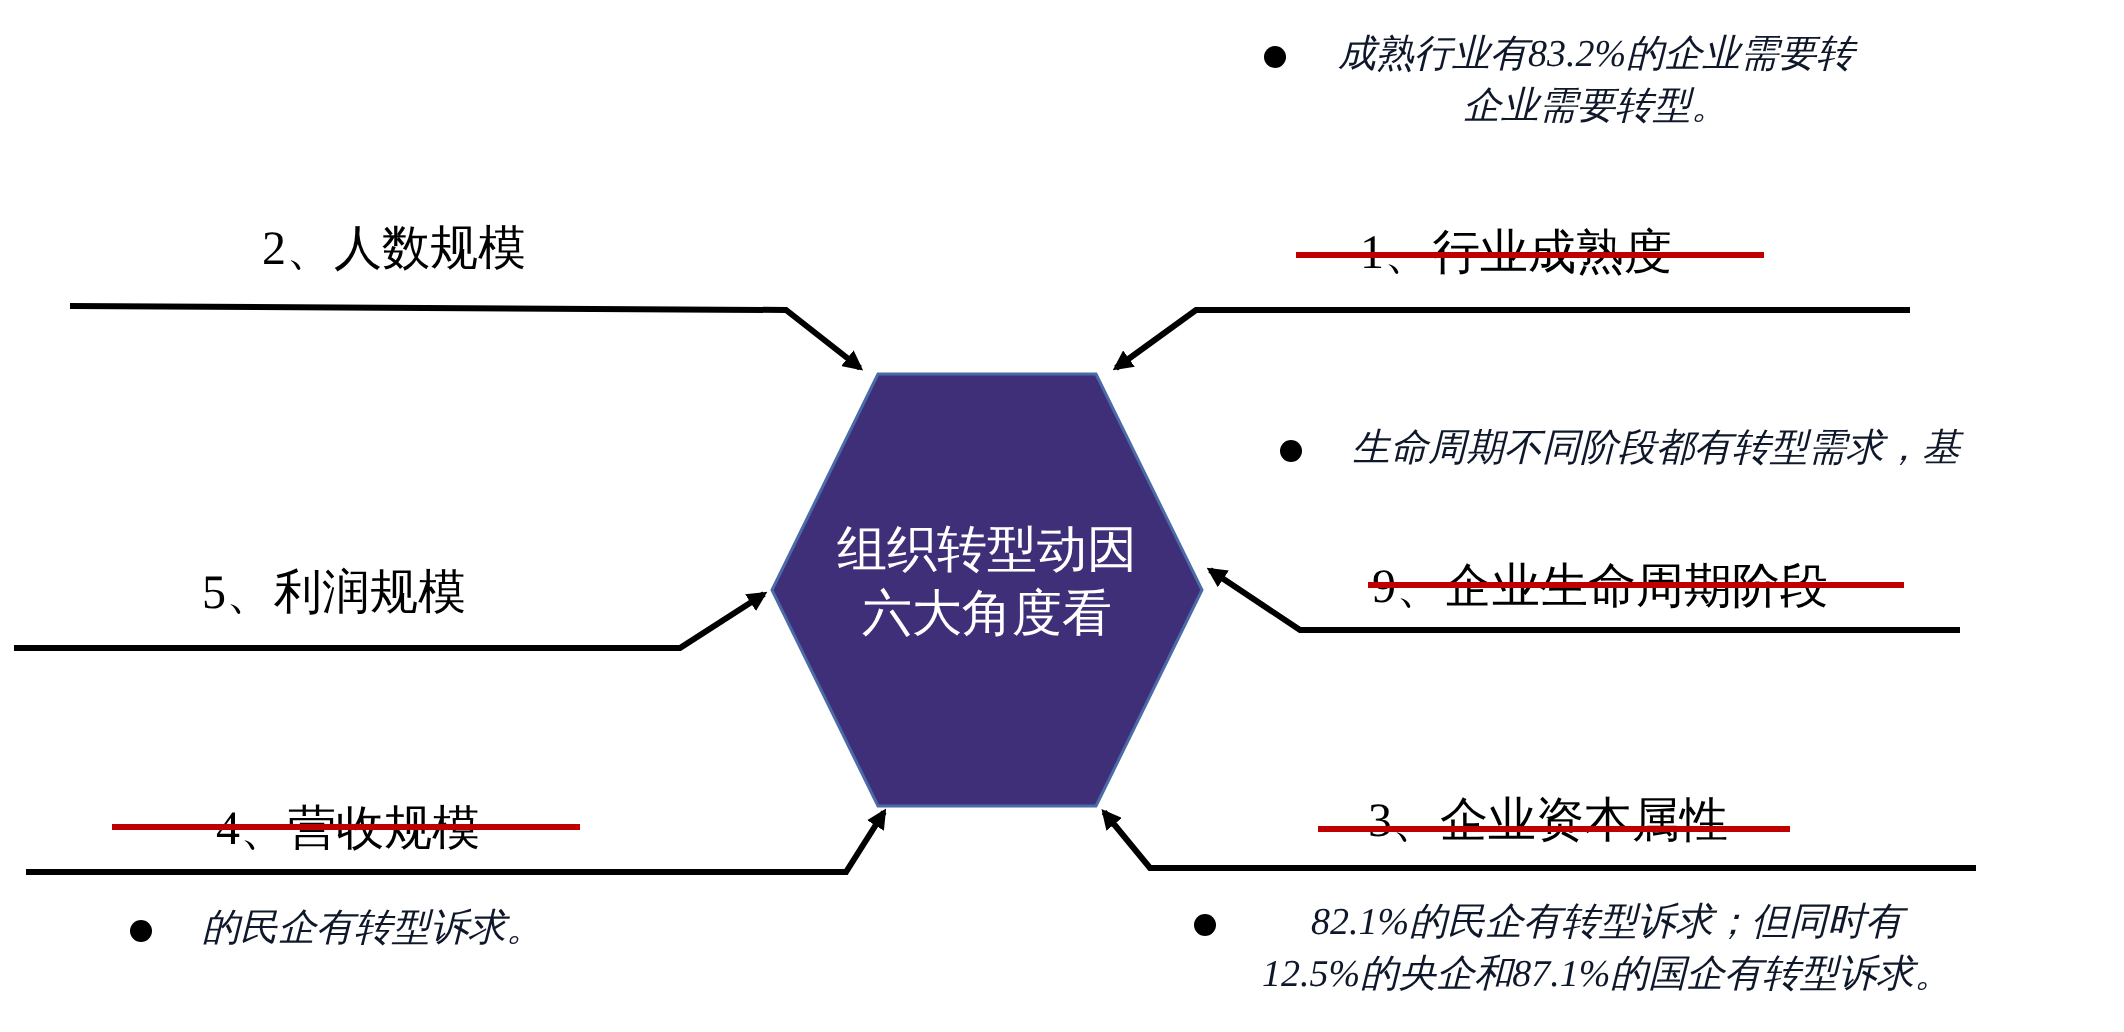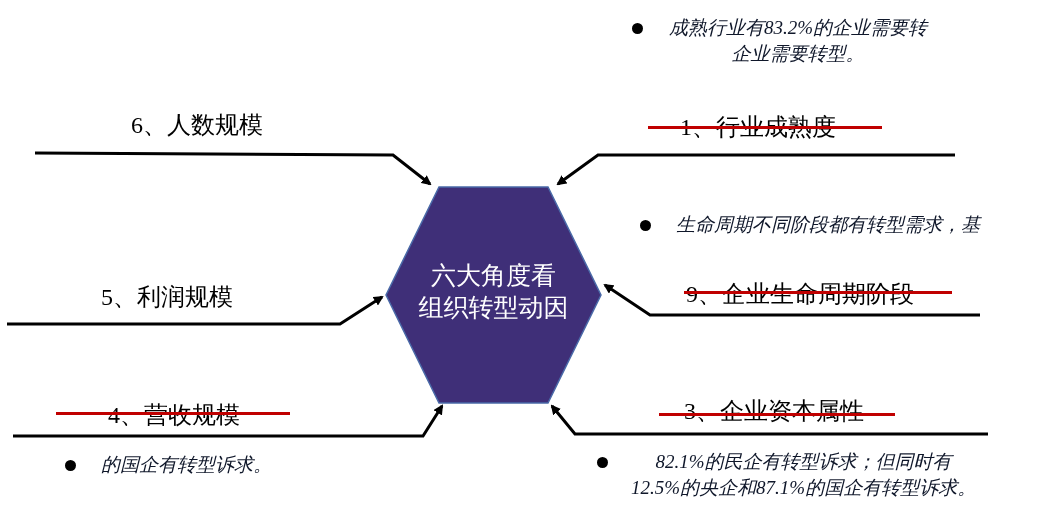--- a/index.html
+++ b/index.html
@@ -32,25 +32,25 @@
   <polyline points="7,324 340,324 382,297" fill="none" stroke="#000" stroke-width="3" marker-end="url(#arr)"></polyline>
 
   <polyline points="980,315 650,315 605,285" fill="none" stroke="#000" stroke-width="3" marker-end="url(#arr)"></polyline>
 
   <polyline points="13,436 423,436 442,406" fill="none" stroke="#000" stroke-width="3" marker-end="url(#arr)"></polyline>
 
   <polyline points="988,434 575,434 552,406" fill="none" stroke="#000" stroke-width="3" marker-end="url(#arr)"></polyline>
 </svg>
 
 <div class="hex-title">
+  <div>组织转型动因</div>
   <div>六大角度看</div>
-  <div>组织转型动因</div>
 </div>
 
-<div class="label" style="left:131px; top:111px;">6、人数规模</div>
+<div class="label" style="left:131px; top:111px;">2、人数规模</div>
 <div class="label" style="left:101px; top:283px;">5、利润规模</div>
 <div class="label" style="left:108px; top:401px;">4、营收规模</div>
 <div class="strike" style="left:56px; top:412px; width:234px;"></div>
 
 <div class="label" style="left:680px; top:113px;">1、行业成熟度</div>
 <div class="strike" style="left:648px; top:126px; width:234px;"></div>
 
 <div class="label" style="left:686px; top:280px;">9、企业生命周期阶段</div>
 <div class="strike" style="left:684px; top:291px; width:268px;"></div>
 
@@ -69,14 +69,14 @@
 </div>
 
 <div class="bullet" style="left:597px; top:457px;"></div>
 <div class="note" style="left:631px; top:449px;">
   <div>82.1%的民企有转型诉求；但同时有</div>
   <div>12.5%的央企和87.1%的国企有转型诉求。</div>
 </div>
 
 <div class="bullet" style="left:65px; top:460px;"></div>
 <div class="note" style="left:101px; top:452px;">
-  <div>的国企有转型诉求。</div>
+  <div>的民企有转型诉求。</div>
 </div>
 
 </body></html>

